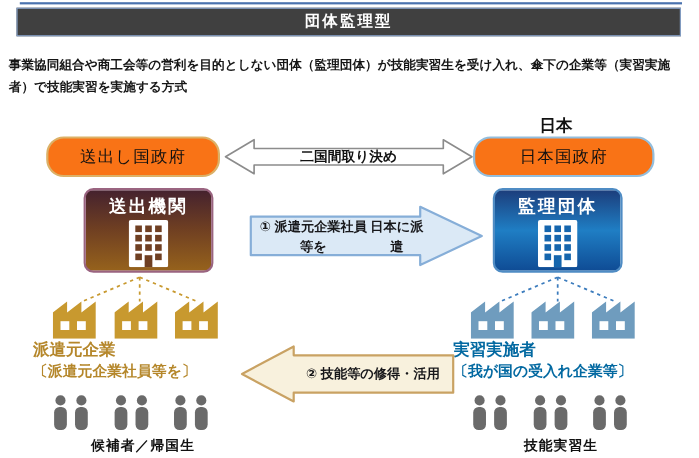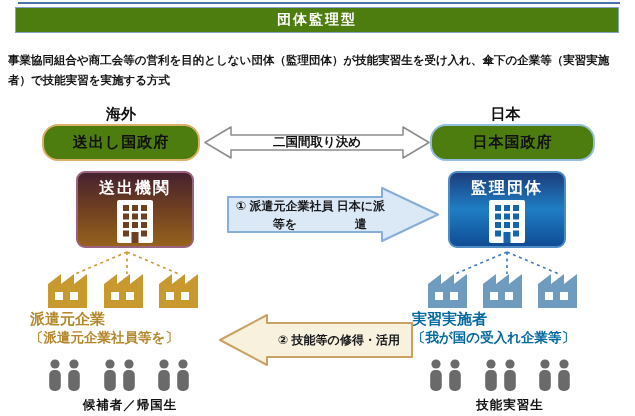--- a/index.html
+++ b/index.html
@@ -4,35 +4,35 @@
 <style>
   * { margin:0; padding:0; box-sizing:border-box; }
   body { background:#fff; }
   .canvas {
     position:relative; width:635px; height:416px; background:#ffffff;
     font-family:"Liberation Sans","DejaVu Sans",sans-serif; overflow:hidden;
   }
   .topline { position:absolute; left:18px; top:2px; width:602px; height:2px; background:#4a72ae; }
   .header {
     position:absolute; left:15px; top:7px; width:604px; height:26px;
-    background:#4d7c0f; border:1px solid #87a3cc;
+    background:#404040; border:1px solid #87a3cc;
     display:flex; align-items:center; justify-content:center;
     color:#ffffff; font-size:14px; font-weight:bold; letter-spacing:2px;
   }
   .desc {
     position:absolute; left:8px; top:51px; width:624px;
     font-size:11.5px; font-weight:bold; line-height:1.7; color:#151515;
   }
   .region-label { position:absolute; top:105px; text-align:center; font-size:15px; font-weight:bold; color:#111; }
   .region-label.ovs { left:42px; width:158px; }
   .region-label.jpn { left:430px; width:151px; }
   .gov-box {
-    position:absolute; top:124px; height:37px; background:#4d7c0f; border-radius:16px;
-    display:flex; align-items:center; justify-content:center;
-    font-size:15px; font-weight:bold; color:#111; letter-spacing:1px;
+    position:absolute; top:124px; height:37px; background:#f97316; border-radius:16px;
+    display:flex; align-items:center; justify-content:center;
+    font-size:15px; font-weight:normal; color:#111; letter-spacing:1px;
   }
   .gov-box.left  { left:42px;  width:158px; border:2px solid #dcb167; }
   .gov-box.right { left:430px; width:165px; border:2px solid #93bedd; }
   .bilateral { position:absolute; left:203px; top:124px; width:228px; height:37px; }
   .bilateral svg { position:absolute; left:0; top:0; }
   .bilateral .lbl {
     position:absolute; left:0; top:0; width:100%; height:100%;
     display:flex; align-items:center; justify-content:center;
     font-size:12.5px; font-weight:bold; color:#111;
   }
@@ -82,21 +82,20 @@
 <div class="canvas">
 
   <div class="topline"></div>
 
   <div class="header">
     <span>団体監理型</span>
   </div>
 
   <p class="desc">事業協同組合や商工会等の営利を目的としない団体（監理団体）が技能実習生を受け入れ、傘下の企業等（実習実施者）で技能実習を実施する方式</p>
 
-  <div class="region-label ovs">海外</div>
   <div class="region-label jpn">日本</div>
 
   <div class="gov-box left">送出し国政府</div>
   <div class="gov-box right">日本国政府</div>
 
   <div class="bilateral">
     <svg width="228" height="37" viewBox="0 0 228 37">
       <polygon points="2,18.5 28,3 28,11 200,11 200,3 226,18.5 200,34 200,26 28,26 28,34" fill="#ffffff" stroke="#8c8c8c" stroke-width="1.5" stroke-linejoin="round"></polygon>
     </svg>
     <span class="lbl">二国間取り決め</span>

